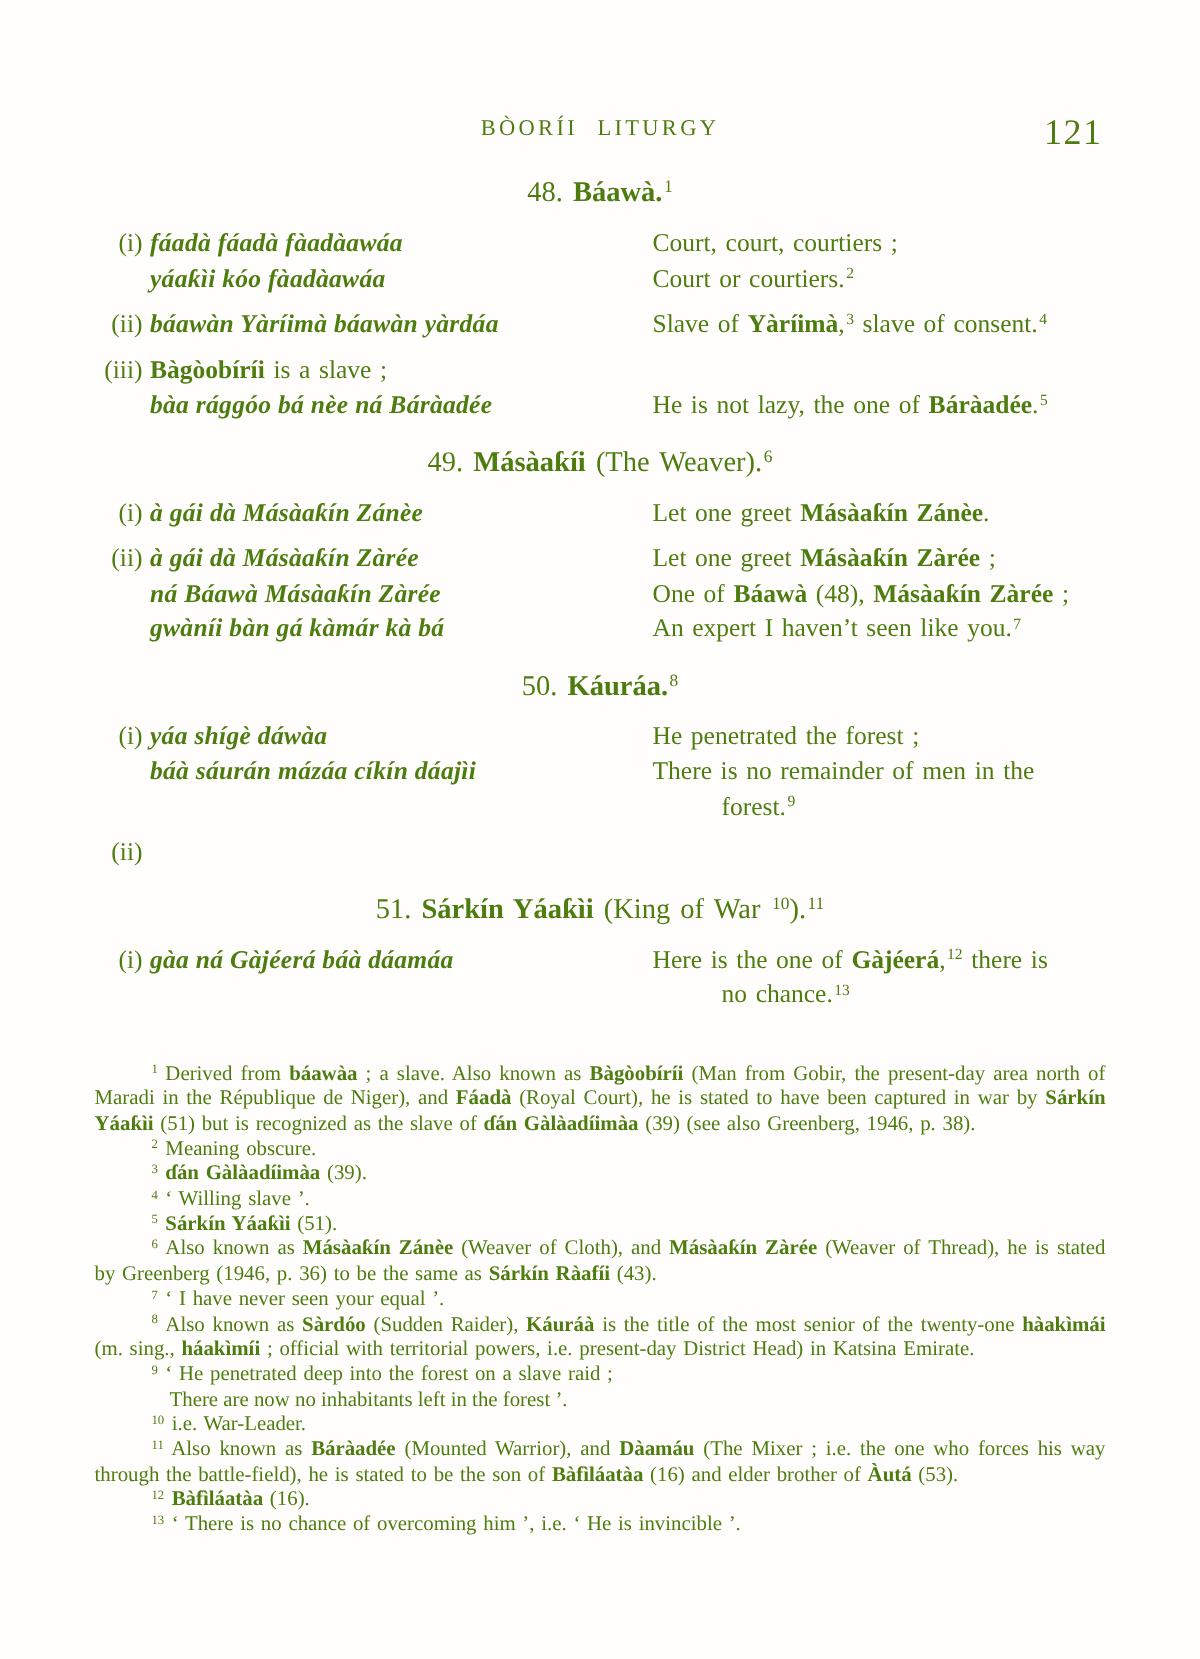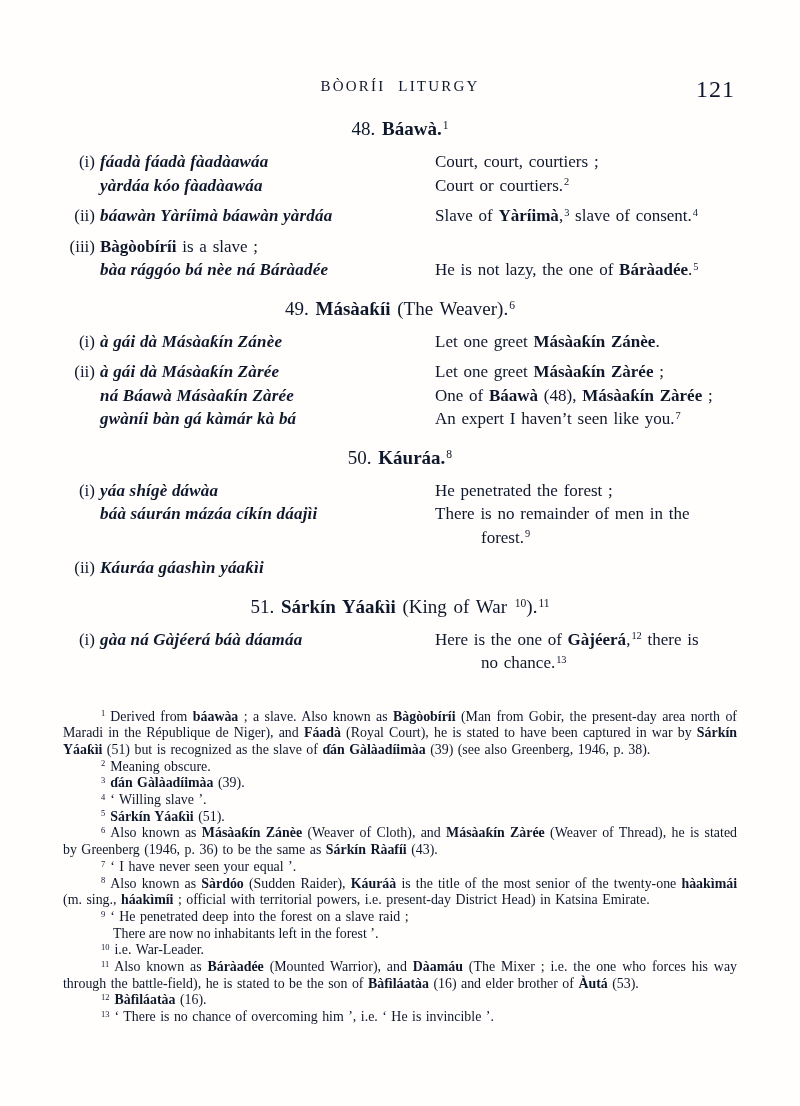--- a/index.html
+++ b/index.html
@@ -1,20 +1,20 @@
 <!DOCTYPE html>
 <html><head>
 <meta charset="utf-8">
 <style>
   * { box-sizing: border-box; }
   html, body { margin: 0; padding: 0; background: #ffffff; }
   .page {
     width: 800px; height: 1106px;
     background: #fffefd;
-    color: #0f172a;
+    color: #4d7c0f;
     font-family: "Liberation Serif", "DejaVu Serif", serif;
     padding: 78px 63px 0 63px;
     position: relative;
     overflow: hidden;
   }
   
   .running-head { position: relative; height: 24px; }
   .rh-title {
     display: block; text-align: center;
     font-size: 15px; letter-spacing: 2.2px; word-spacing: 7px;
@@ -56,21 +56,21 @@
       <section class="section">
         <h2 class="sec-heading"><span>48. </span><span class="hb">Báawà.</span><sup class="sup">1</sup></h2>
         <div class="verse-item">
           <div class="pair-row">
             <div class="marker">(i)</div>
             <div class="hausa"><span class="hb">fáadà fáadà fàadàawáa</span></div>
             <div class="eng"><span>Court, court, courtiers ;</span></div>
           </div>
           <div class="pair-row">
             <div class="marker"></div>
-            <div class="hausa"><span class="hb">yàrdáa kóo fàadàawáa</span></div>
+            <div class="hausa"><span class="hb">yáaƙìi kóo fàadàawáa</span></div>
             <div class="eng"><span>Court or courtiers.</span><sup class="sup">2</sup></div>
           </div>
         </div>
         <div class="verse-item">
           <div class="pair-row">
             <div class="marker">(ii)</div>
             <div class="hausa"><span class="hb">báawàn Yàríimà báawàn yàrdáa</span></div>
             <div class="eng"><span>Slave of </span><span class="hb">Yàríimà</span><span>,</span><sup class="sup">3</sup><span> slave of consent.</span><sup class="sup">4</sup></div>
           </div>
         </div>
@@ -123,21 +123,20 @@
           </div>
           <div class="pair-row">
             <div class="marker"></div>
             <div class="hausa"><span class="hb">báà sáurán mázáa cíkín dáajìi</span></div>
             <div class="eng"><span>There is no remainder of men in the</span><br><span>forest.</span><sup class="sup">9</sup></div>
           </div>
         </div>
         <div class="verse-item">
           <div class="pair-row">
             <div class="marker">(ii)</div>
-            <div class="hausa"><span class="hb">Káuráa gáashìn yáaƙìi</span></div>
           </div>
         </div>
       </section>
       <section class="section">
         <h2 class="sec-heading"><span>51. </span><span class="hb">Sárkín Yáaƙìi</span><span> (King of War </span><sup class="sup">10</sup><span>).</span><sup class="sup">11</sup></h2>
         <div class="verse-item">
           <div class="pair-row">
             <div class="marker">(i)</div>
             <div class="hausa"><span class="hb">gàa ná Gàjéerá báà dáamáa</span></div>
             <div class="eng"><span>Here is the one of </span><span class="hb">Gàjéerá</span><span>,</span><sup class="sup">12</sup><span> there is</span><br><span>no chance.</span><sup class="sup">13</sup></div>

